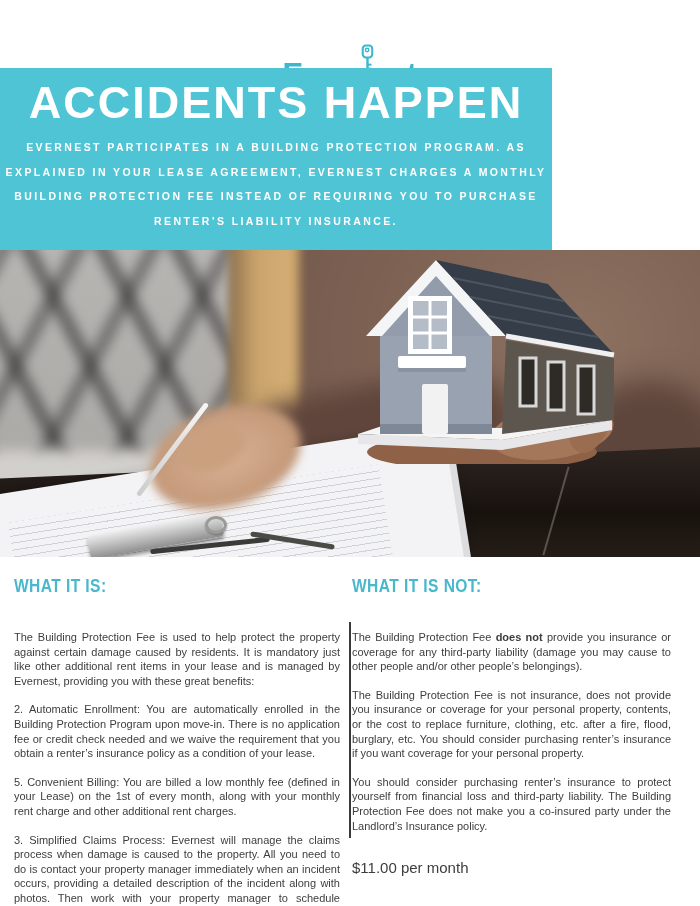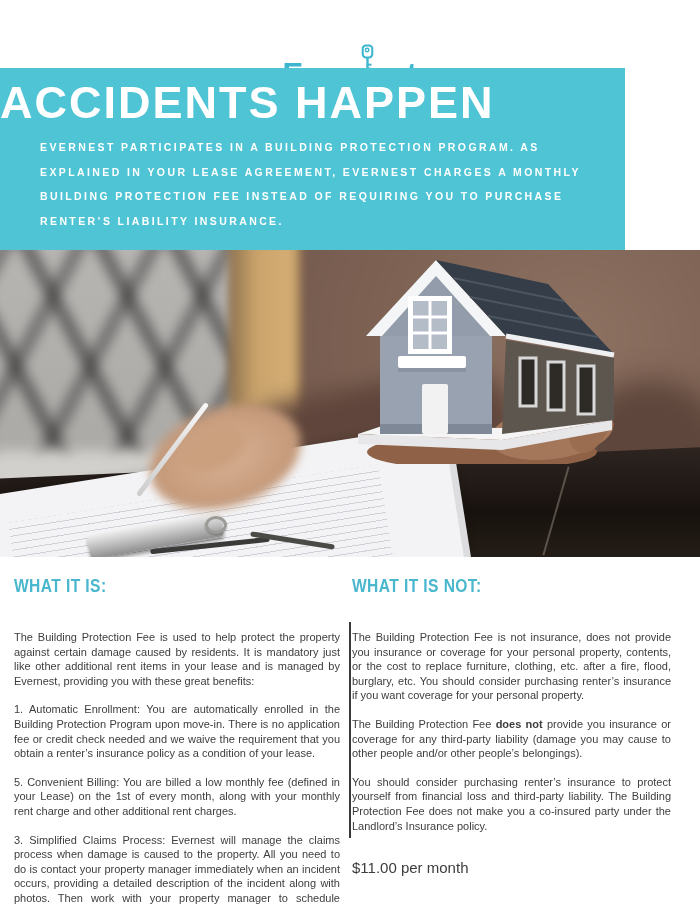--- a/index.html
+++ b/index.html
@@ -7,22 +7,22 @@
         font-family:"Liberation Sans",sans-serif;}
 
   
   .header{position:absolute;left:0;top:0;width:700px;height:68px;background:#ffffff;
           display:flex;align-items:center;justify-content:center;margin-top:41px;}
   .logo{position:relative;display:inline-block;}
   .logo-text{font-size:31px;font-weight:bold;color:#3eb6cf;letter-spacing:.5px;}
   .logo-key{position:absolute;left:76px;top:-13px;width:17px;height:27px;}
 
   
-  .banner{position:absolute;left:0;top:68px;width:625px;height:182px;background:#4ec4d5;
-          }
+  .banner{position:absolute;left:0;top:68px;width:552px;height:182px;background:#4ec4d5;
+          text-align:center;}
   .banner h1{margin:10px 0 0 0;font-size:45px;line-height:50px;font-weight:bold;
              color:#ffffff;letter-spacing:2px;}
   .banner .sub{margin:7px auto 0;width:545px;font-size:10.5px;line-height:24.5px;
                letter-spacing:2.4px;color:#ffffff;font-weight:bold;}
 
   
   .photo{position:absolute;left:0;top:250px;width:700px;height:307px;overflow:hidden;
          background:#84695b;}
   .photo div{position:absolute;}
   .ph-window{left:-15px;top:-15px;width:360px;height:340px;background:#b3b1ae;
@@ -159,31 +159,31 @@
       <rect x="46" y="104" width="68" height="12" rx="2" fill="#ffffff"></rect>
       <rect x="46" y="116" width="68" height="4" fill="#7a8491" opacity=".5"></rect>
       <rect x="70" y="132" width="26" height="50" rx="2" fill="#f2f2f3"></rect>
     </svg>
   </div>
 
   <div class="col col-left">
     <h2>WHAT IT IS:</h2>
     <div class="body">
       <p>The Building Protection Fee is used to help protect the property against certain damage caused by residents. It is mandatory just like other additional rent items in your lease and is managed by Evernest, providing you with these great benefits:</p>
-      <p>1. Automatic Enrollment: You are automatically enrolled in the Building Protection Program upon move-in. There is no application fee or credit check needed and we waive the requirement that you obtain a renter’s insurance policy as a condition of your lease.</p>
+      <p>2. Automatic Enrollment: You are automatically enrolled in the Building Protection Program upon move-in. There is no application fee or credit check needed and we waive the requirement that you obtain a renter’s insurance policy as a condition of your lease.</p>
       <p>5. Convenient Billing: You are billed a low monthly fee (defined in your Lease) on the 1st of every month, along with your monthly rent charge and other additional rent charges.</p>
       <p>3. Simplified Claims Process: Evernest will manage the claims process when damage is caused to the property. All you need to do is contact your property manager immediately when an incident occurs, providing a detailed description of the incident along with photos. Then work with your property manager to schedule necessary inspections.</p>
     </div>
   </div>
 
   <div class="divider"></div>
 
   <div class="col col-right">
     <h2>WHAT IT IS NOT:</h2>
     <div class="body">
+      <p><span>The Building Protection Fee </span><strong>does not</strong><span> provide you insurance or coverage for any third-party liability (damage you may cause to other people and/or other people’s belongings).</span></p>
       <p>The Building Protection Fee is not insurance, does not provide you insurance or coverage for your personal property, contents, or the cost to replace furniture, clothing, etc. after a fire, flood, burglary, etc. You should consider purchasing renter’s insurance if you want coverage for your personal property.</p>
-      <p><span>The Building Protection Fee </span><strong>does not</strong><span> provide you insurance or coverage for any third-party liability (damage you may cause to other people and/or other people’s belongings).</span></p>
       <p>You should consider purchasing renter’s insurance to protect yourself from financial loss and third-party liability. The Building Protection Fee does not make you a co-insured party under the Landlord’s Insurance policy.</p>
       <div class="price">$11.00 per month</div>
     </div>
   </div>
 
 </div>
 
 </body></html>

